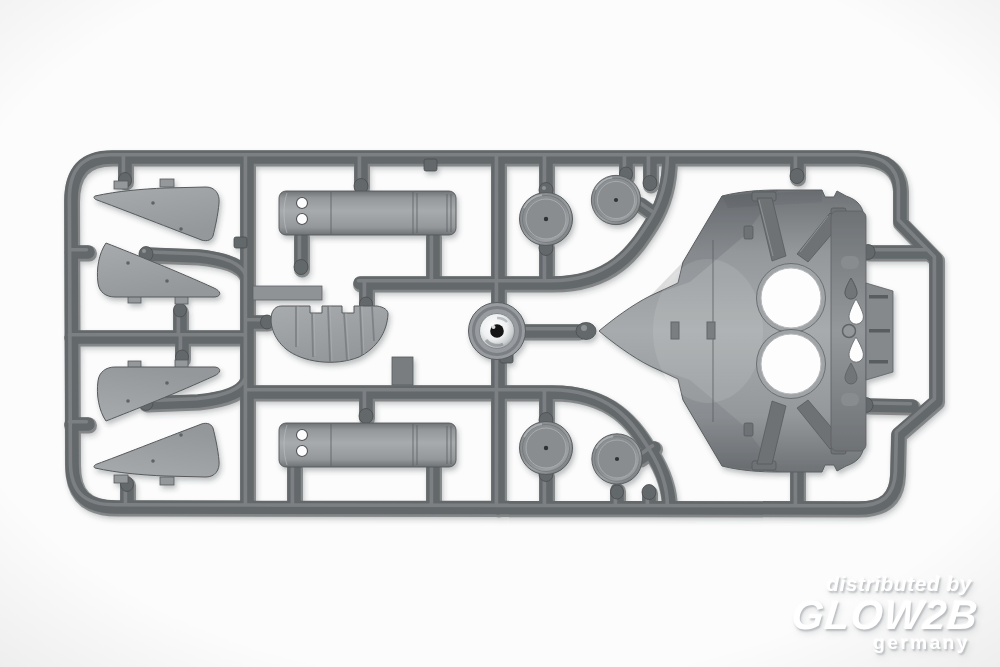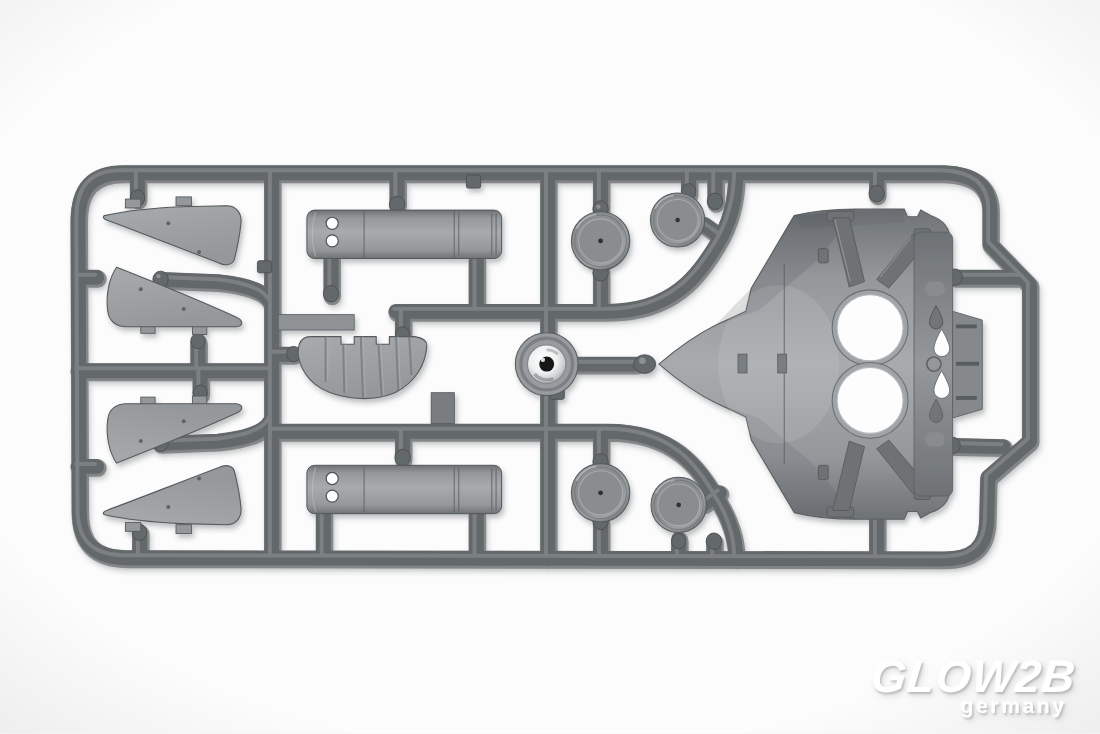--- a/index.html
+++ b/index.html
@@ -281,16 +281,17 @@
         <rect x="869" y="329" width="21" height="3.5" fill="#4e5255" opacity="0.8"></rect>
         <rect x="869" y="360" width="19" height="3.5" fill="#4e5255" opacity="0.8"></rect>
       </g>
     </g>
   </g>
 
   <rect x="0" y="0" width="1000" height="667" fill="url(#vig)" pointer-events="none"></rect>
 </svg>
 
 <div class="watermark">
+  <div class="wm-line1">distributed by</div>
   <div class="wm-brand">GLOW2B</div>
   <div class="wm-country">germany</div>
 </div>
 </div>
 
 </body></html>

